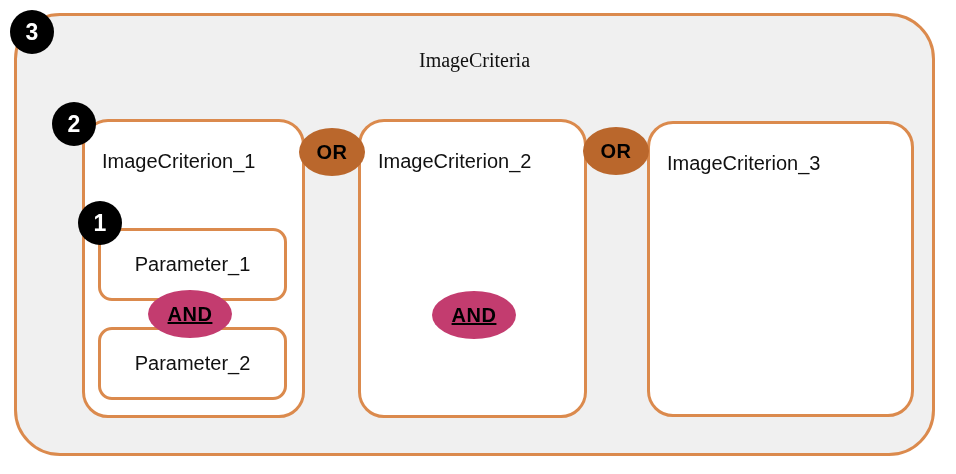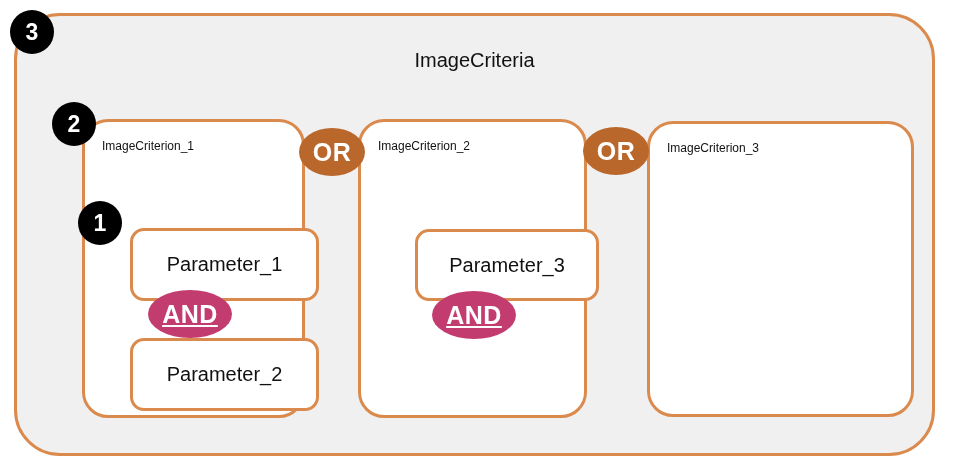--- a/index.html
+++ b/index.html
@@ -22,68 +22,68 @@
     border: 3px solid var(--line, #DB8A4D);
     border-radius: 46px;
   }
 
   .diagram-title {
     position: absolute;
     left: 0; right: 0; top: 33px;
     text-align: center;
     font-size: 20px;
     color: var(--text, #111111);
+    font-family: Liberation Serif, serif;
   }
 
   
   .criterion {
     position: absolute;
     background: var(--box-bg, #FFFFFF);
     border: 3px solid var(--line, #DB8A4D);
     border-radius: 26px;
   }
   .c1 { left: 82px;  top: 119px; width: 217px; height: 293px; }
   .c2 { left: 358px; top: 119px; width: 223px; height: 293px; }
   .c3 { left: 647px; top: 121px; width: 220px; height: 290px; padding-left: 41px; }
 
   .crit-title {
     position: absolute;
-    left: 17px; top: 17px;
-    font-size: 12px;
+    left: 17px; top: 28px;
+    font-size: 20px;
     white-space: nowrap;
     color: var(--text, #111111);
   }
 
   
   .param {
     position: absolute;
     background: var(--box-bg, #FFFFFF);
     border: 3px solid var(--line, #DB8A4D);
     border-radius: 14px;
     font-size: 20px;
     text-align: center;
     color: var(--text, #111111);
     display: flex;
     align-items: center;
     justify-content: center;
-    margin-left: 32px;
   }
   .p1 { left: 98px;  top: 228px; width: 183px; height: 67px; }
-  .p2 { left: 98px;  top: 338px; width: 183px; height: 67px; }
+  .p2 { left: 98px;  top: 327px; width: 183px; height: 67px; }
   .p3 { left: 383px; top: 229px; width: 178px; height: 66px; }
   .p4 { left: 383px; top: 328px; width: 178px; height: 66px; }
   .p5 { left: 667px; top: 230px; width: 179px; height: 66px; }
 
   
   .op {
     position: absolute;
     border-radius: 50%;
-    color: #ffffff;
+    color: #000000;
     font-weight: bold;
-    font-size: 25px;
+    font-size: 20px;
     display: flex;
     align-items: center;
     justify-content: center;
     z-index: 5;
     letter-spacing: 0.5px;
   }
   .or  { background: var(--or-fill, #BA672C); width: 66px; height: 48px; }
   .and { background: var(--and-fill, #C33C6F); width: 84px; height: 48px; text-decoration: underline; }
   .or1  { left: 299px; top: 128px; }
   .or2  { left: 583px; top: 127px; }
@@ -122,21 +122,20 @@
   </div>
   <div class="param p1">Parameter_1</div>
   <div class="param p2">Parameter_2</div>
   <div class="op and and1">AND</div>
 
   <div class="op or or1">OR</div>
 
   <div class="criterion c2">
     <div class="crit-title">ImageCriterion_2</div>
   </div>
-  <div class="param p3">Parameter_3</div>
   <div class="op and and2">AND</div>
 
   <div class="op or or2">OR</div>
 
   <div class="criterion c3">
     <div class="crit-title">ImageCriterion_3</div>
   </div>
 
   <div class="numbadge b1">1</div>
   <div class="numbadge b2">2</div>

